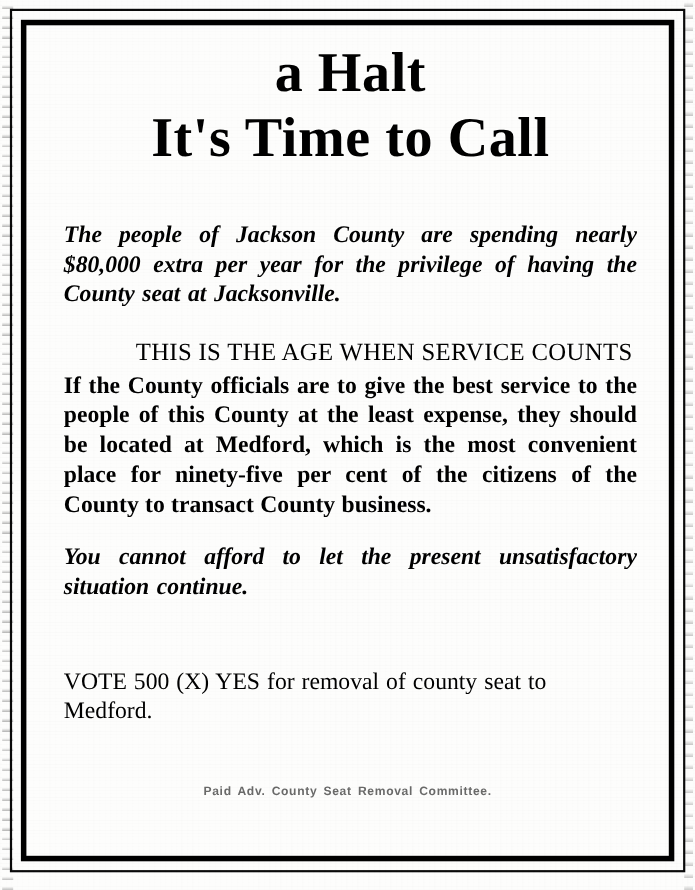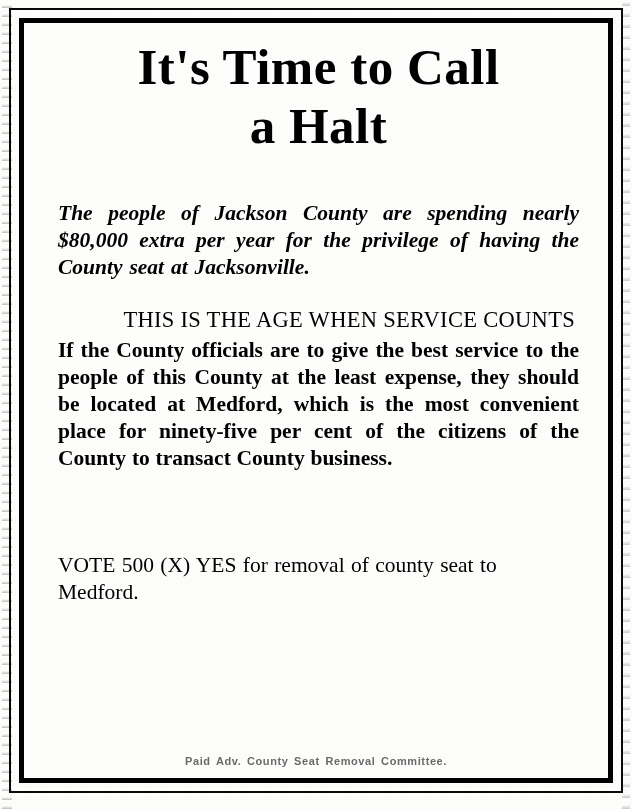--- a/index.html
+++ b/index.html
@@ -94,21 +94,21 @@
 
   .sp-a { height: 23px; }
   .sp-b { height: 21px; }
   .sp-c { height: 17px; }
 
   
   .attribution {
     position: absolute;
     left: 0;
     right: 0;
-    top: 755px;
+    top: 714px;
     text-align: center;
     font-size: 11px;
     font-family: "Liberation Sans", "DejaVu Sans", sans-serif;
     font-weight: bold;
     color: #4a4a4a;
     letter-spacing: 0.6px;
     word-spacing: 2px;
     opacity: 0.82;
     filter: blur(0.35px);
   }
@@ -137,39 +137,40 @@
 <body>
 
 <div id="ad-page">
 
   <div class="border-outer"></div>
   <div class="border-inner"></div>
 
   <div class="content">
 
     <div class="headline">
+      <span class="hl-line">a Halt</span>
       <span class="hl-line">It's Time to Call</span>
-      <span class="hl-line">a Halt</span>
     </div>
 
     <div class="sp-a"></div>
 
 
     <div class="sp-b"></div>
 
     <p class="para bolditalic">The people of Jackson County are spending nearly $80,000 extra per year for the privilege of having the County seat at Jacksonville.</p>
 
     <div class="sp-b"></div>
 
     <div class="centered-heading">THIS IS THE AGE WHEN SERVICE COUNTS</div>
 
     <p class="para bold">If the County officials are to give the best service to the people of this County at the least expense, they should be located at Medford, which is the most convenient place for ninety-five per cent of the citizens of the County to transact County business.</p>
 
     <div class="sp-b"></div>
 
+    <p class="para bolditalic">You cannot afford to let the present unsatisfactory situation continue.</p>
 
     <div class="sp-b"></div>
 
 
     <div class="sp-b"></div>
 
 
     <div class="sp-c"></div>
 
     <p class="para regular last-flush">VOTE 500 (X) YES for removal of county seat to Medford.</p>

